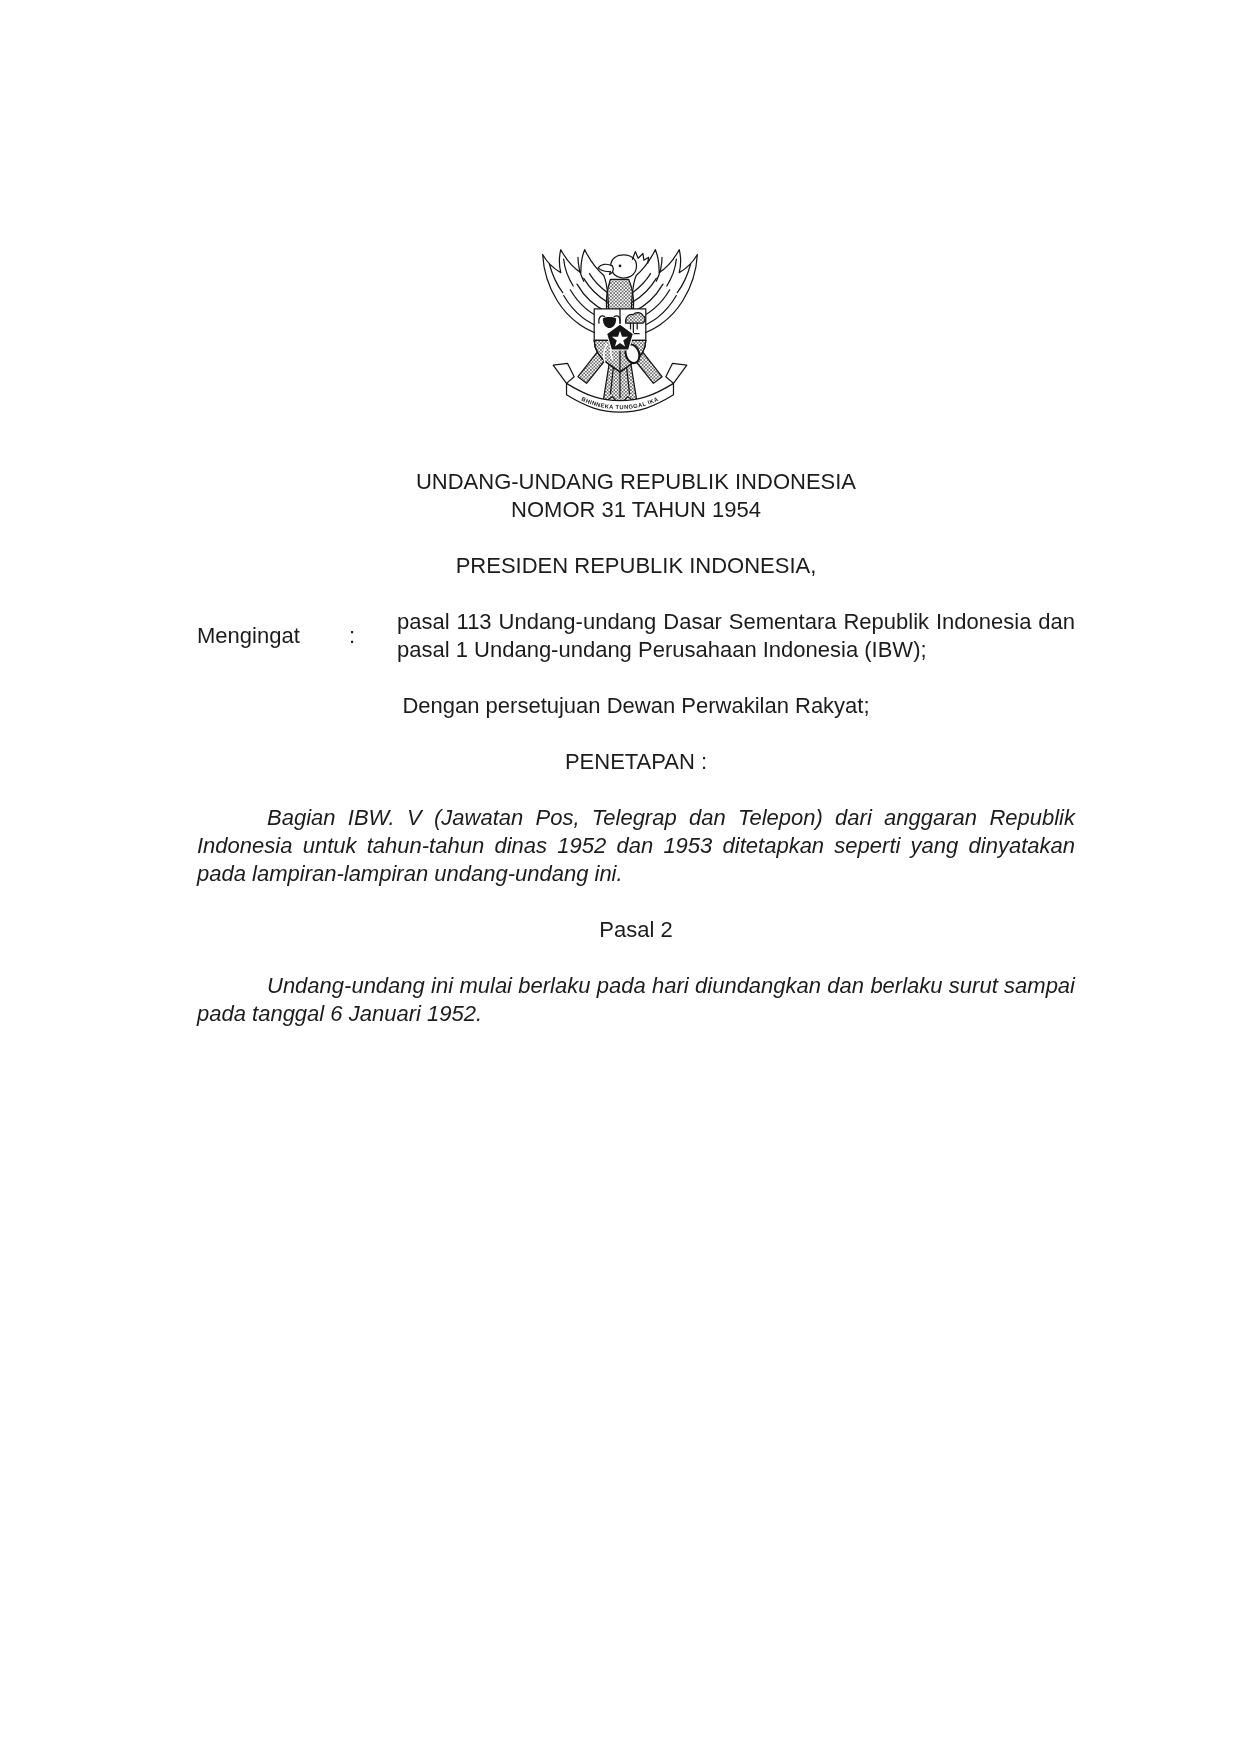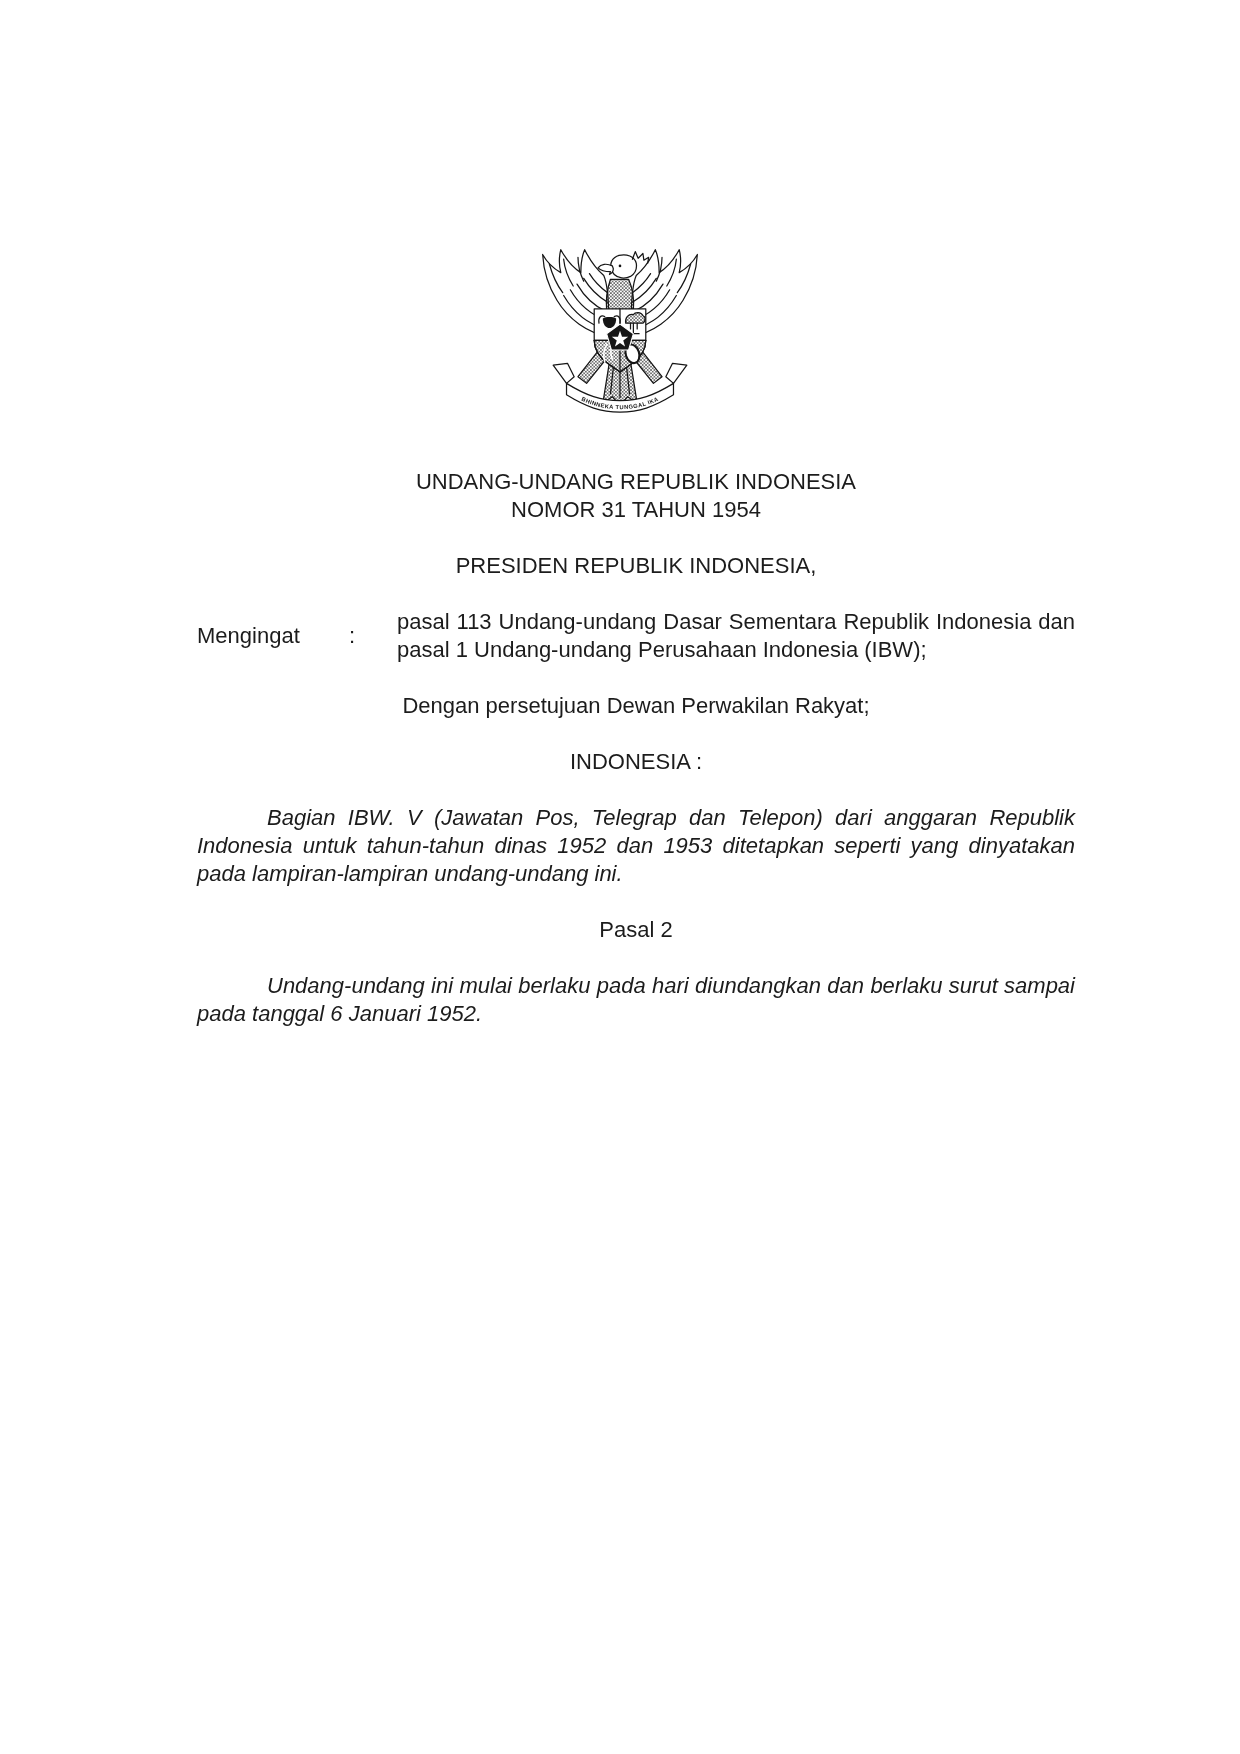--- a/index.html
+++ b/index.html
@@ -132,21 +132,21 @@
     <div class="center mt">PRESIDEN REPUBLIK INDONESIA,</div>
 
     <div class="consider">
       <div class="c-label">Mengingat</div>
       <div class="c-sep">:</div>
       <div class="c-text">pasal 113 Undang-undang Dasar Sementara Republik Indonesia dan pasal 1 Undang-undang Perusahaan Indonesia (IBW);</div>
     </div>
 
     <div class="center mt">Dengan persetujuan Dewan Perwakilan Rakyat;</div>
 
-    <div class="center mt">INDONESIA :</div>
+    <div class="center mt">PENETAPAN :</div>
 
     <p class="para">Bagian IBW. V (Jawatan Pos, Telegrap dan Telepon) dari anggaran Republik Indonesia untuk tahun-tahun dinas 1952 dan 1953 ditetapkan seperti yang dinyatakan pada lampiran-lampiran undang-undang ini.</p>
 
     <div class="center mt">Pasal 2</div>
     <p class="para">Undang-undang ini mulai berlaku pada hari diundangkan dan berlaku surut sampai pada tanggal 6 Januari 1952.</p>
 
   </div>
 </div>
 
 </body></html>

